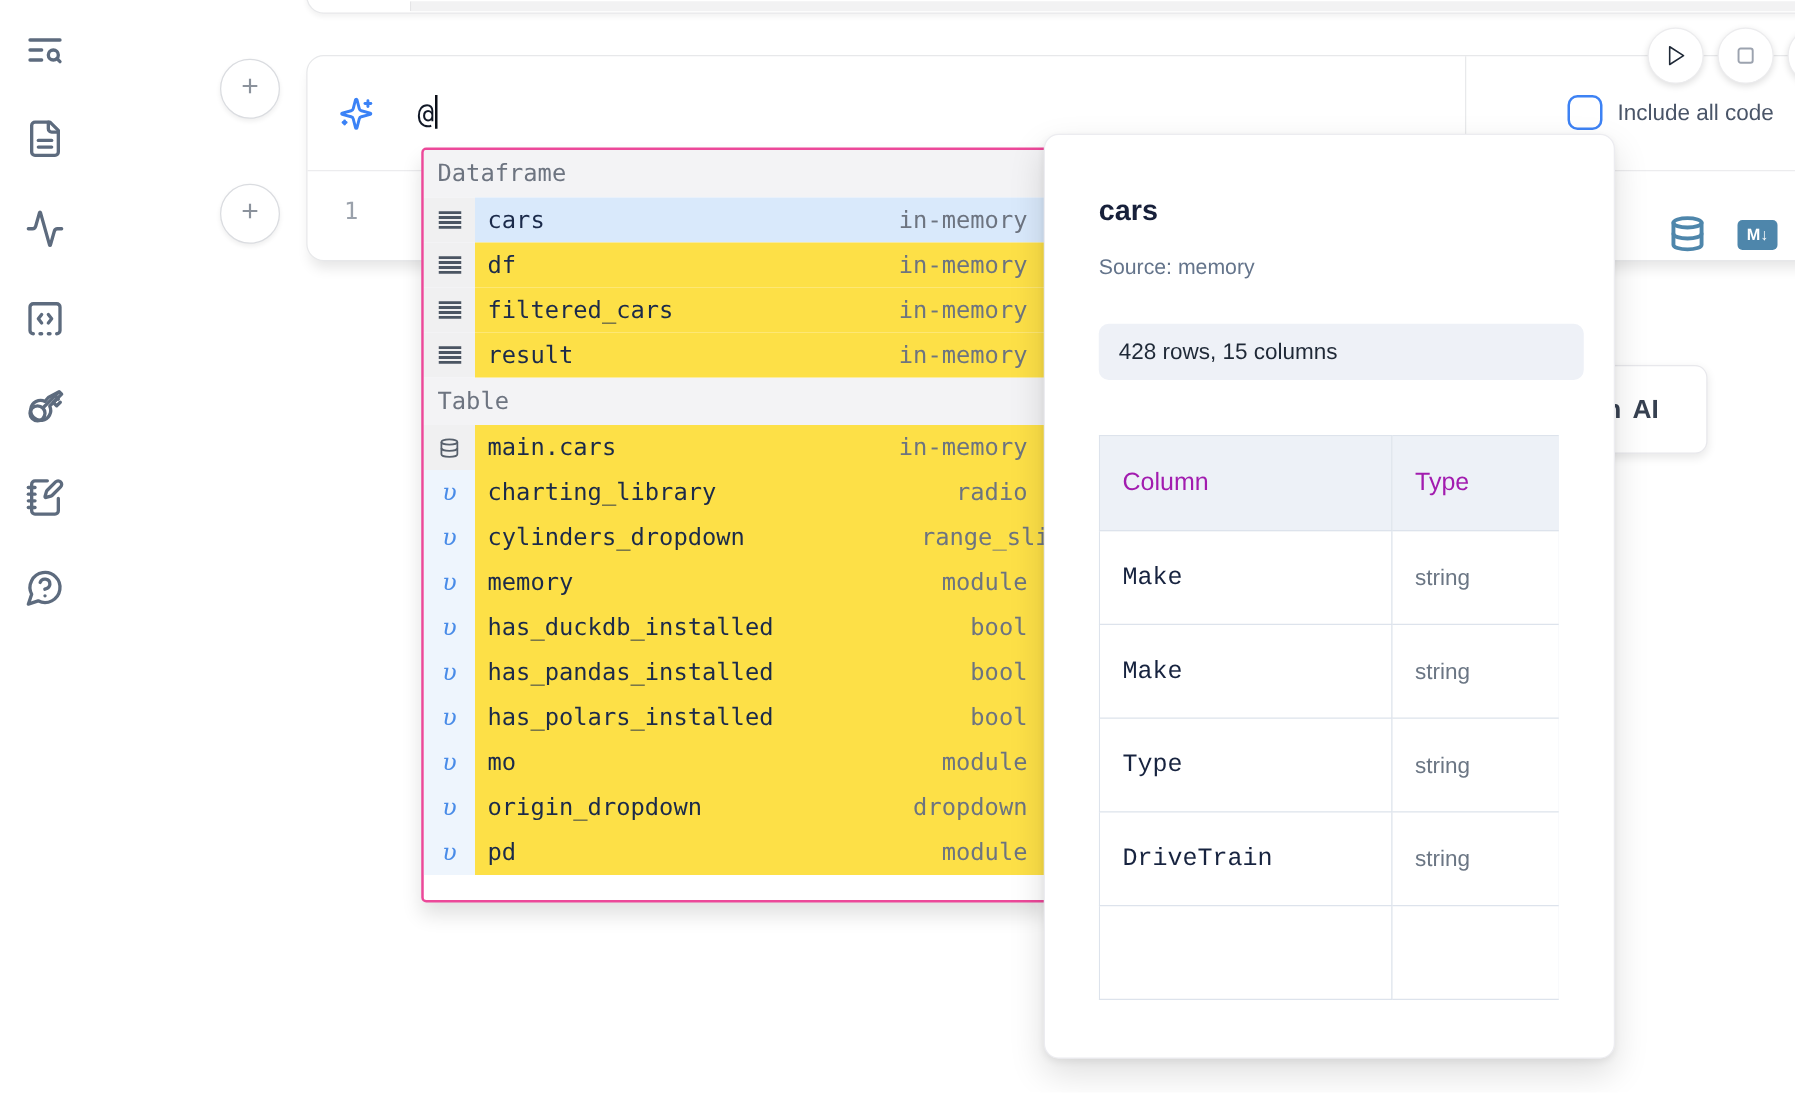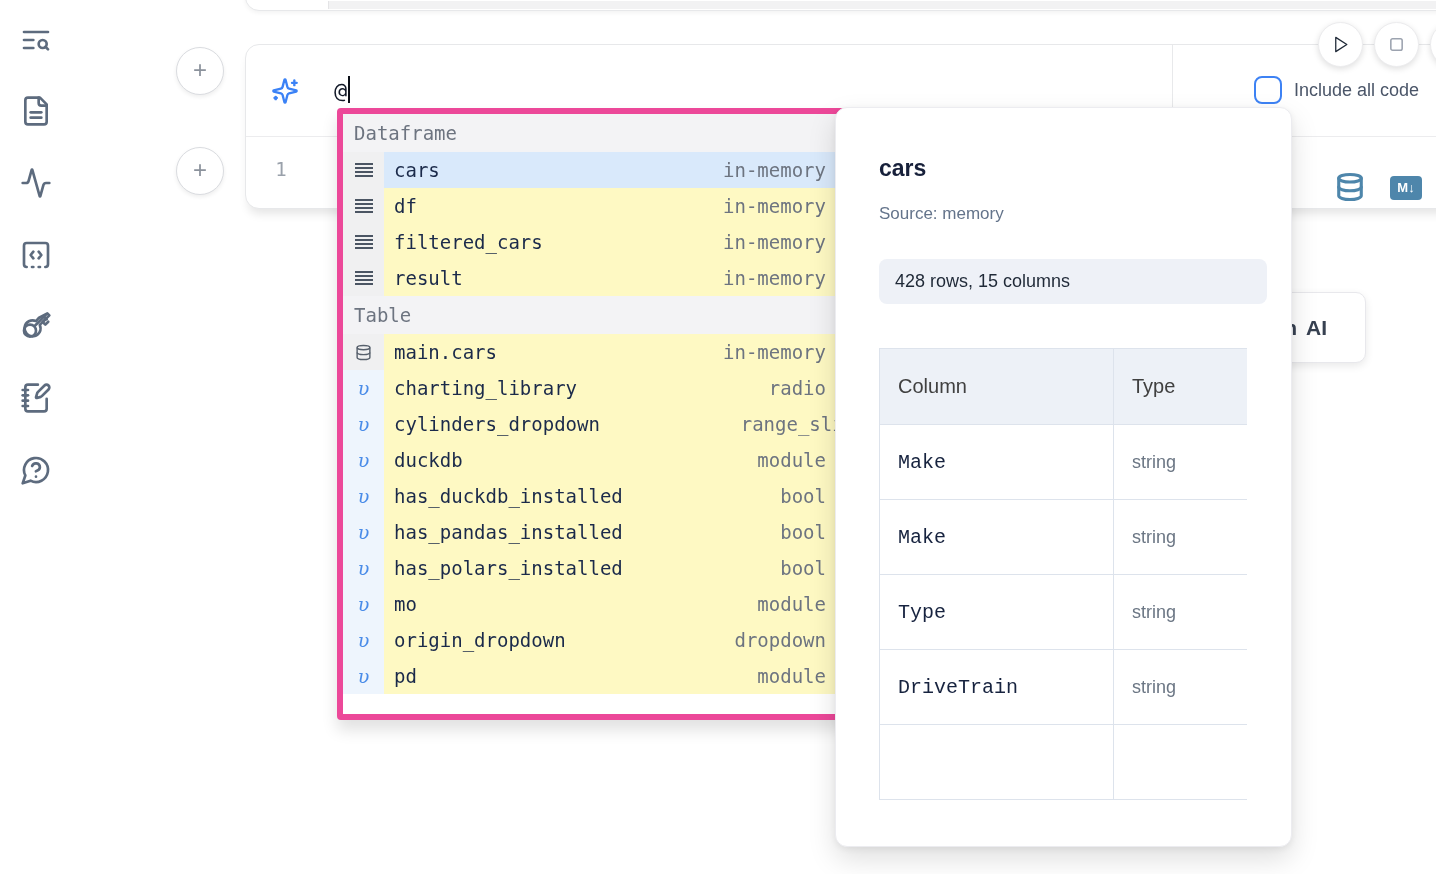--- a/index.html
+++ b/index.html
@@ -44,48 +44,48 @@
   .cell-act-db{position:absolute;left:1089px;top:36px;width:30px;height:30px;color:#4e86ab;cursor:pointer;}
   .md-badge{position:absolute;left:1144px;top:40px;width:32px;height:24px;background:#4e86ab;border-radius:4px;
     color:#fff;font-weight:bold;font-size:13px;text-align:center;line-height:24px;cursor:pointer;}
 
   
   .round-btn{width:43px;height:43px;border-radius:50%;background:#fff;border:1px solid #ececee;
     box-shadow:0 2px 6px rgba(0,0,0,.13);top:22px;z-index:25;cursor:pointer;
     display:flex;align-items:center;justify-content:center;}
 
   
-  .dropdown{left:337px;top:108px;width:498px;height:600px;background:#fff;
-    border:6px solid #ec4899;border-radius:4px;overflow:hidden;z-index:30;
+  .dropdown{left:337px;top:118px;width:498px;height:600px;background:#fff;
+    border:2px solid #ec4899;border-radius:4px;overflow:hidden;z-index:30;
     box-shadow:0 10px 16px rgba(0,0,0,.12);font-family:"DejaVu Sans Mono","Liberation Mono",monospace;}
   .dd-header{height:38px;line-height:38px;background:#f3f3f5;color:#6d7480;font-size:19px;padding-left:11px;}
   .dd-row{height:36px;display:flex;align-items:stretch;cursor:pointer;}
   .dd-gutter{width:41px;flex:none;display:flex;align-items:center;justify-content:center;background:#f0f0f1;}
   .dd-gutter.var{background:#eef5fd;}
-  .dd-main{flex:1;display:flex;align-items:center;background:#fef9c3;padding:0 15px 0 10px;min-width:0;}
+  .dd-main{flex:1;display:flex;align-items:center;background:#fde047;padding:0 15px 0 10px;min-width:0;}
   .dd-row.selected .dd-main{background:#d9e9fb;}
   .dd-name{font-size:19px;color:#1b2a4a;white-space:nowrap;}
   .dd-type{margin-left:auto;font-size:19px;color:#6d7480;white-space:nowrap;}
   .dd-type.overflow{margin-right:-52px;}
   .hamburger{width:18px;height:14px;background:repeating-linear-gradient(#4b5563 0 2px,transparent 2px 4px);}
   .var-glyph{font-family:"DejaVu Serif",serif;font-style:italic;font-size:19px;color:#4a8ce8;}
   .db-small{width:17px;height:17px;color:#57606c;}
 
   
   .panel{left:835px;top:107px;width:455px;height:738px;background:#fff;border:1px solid #ececf0;
     border-radius:12px;z-index:40;
     box-shadow:0 12px 28px rgba(0,0,0,.13),0 2px 6px rgba(0,0,0,.06);}
   .panel-title{position:absolute;left:43px;top:47px;font-size:23px;font-weight:bold;color:#17203a;}
   .panel-source{position:absolute;left:43px;top:96px;font-size:17px;color:#64748b;}
   .shape-pill{position:absolute;left:43px;top:151px;width:388px;height:45px;background:#eef1f7;border-radius:8px;
     line-height:45px;padding-left:16px;box-sizing:border-box;font-size:18px;color:#1f2937;}
   .schema-wrap{position:absolute;left:43px;top:240px;width:368px;height:466px;overflow:hidden;}
   .schema{width:368px;border-collapse:collapse;table-layout:fixed;}
   .schema th,.schema td{border:1px solid #dde3ec;padding:0 0 0 18px;text-align:left;}
-  .schema th{height:75px;background:#edf1f7;font-weight:normal;font-size:20px;color:#404040;}
+  .schema th{height:75px;background:#edf1f7;font-weight:normal;font-size:20px;color:#a21caf;}
   .schema td{height:74px;}
   .schema .col-name{font-family:Liberation Mono, monospace;font-size:20px;color:#17233f;}
   .schema .col-type{font-size:18px;color:#6b7684;}
 
   
   .ai-btn{left:1200px;top:292px;width:166px;height:71px;background:#fff;border:1px solid #e8e8ec;
     border-radius:10px;box-shadow:0 3px 8px rgba(0,0,0,.09);z-index:20;cursor:pointer;
     display:flex;align-items:center;justify-content:flex-end;padding-right:38px;box-sizing:border-box;
     font-weight:bold;font-size:21px;color:#374151;gap:9px;}
 </style>
@@ -276,21 +276,21 @@
     <span class="dd-main">
         <span class="dd-name">cylinders_dropdown</span>
         <span class="dd-type overflow">range_slider</span>
       </span>
   </div>
   <div class="dd-row">
     <span class="dd-gutter var">
         <span class="var-glyph">υ</span>
       </span>
     <span class="dd-main">
-        <span class="dd-name">duckdb</span>
+        <span class="dd-name">memory</span>
         <span class="dd-type">module</span>
       </span>
   </div>
   <div class="dd-row">
     <span class="dd-gutter var">
         <span class="var-glyph">υ</span>
       </span>
     <span class="dd-main">
         <span class="dd-name">has_duckdb_installed</span>
         <span class="dd-type">bool</span>

